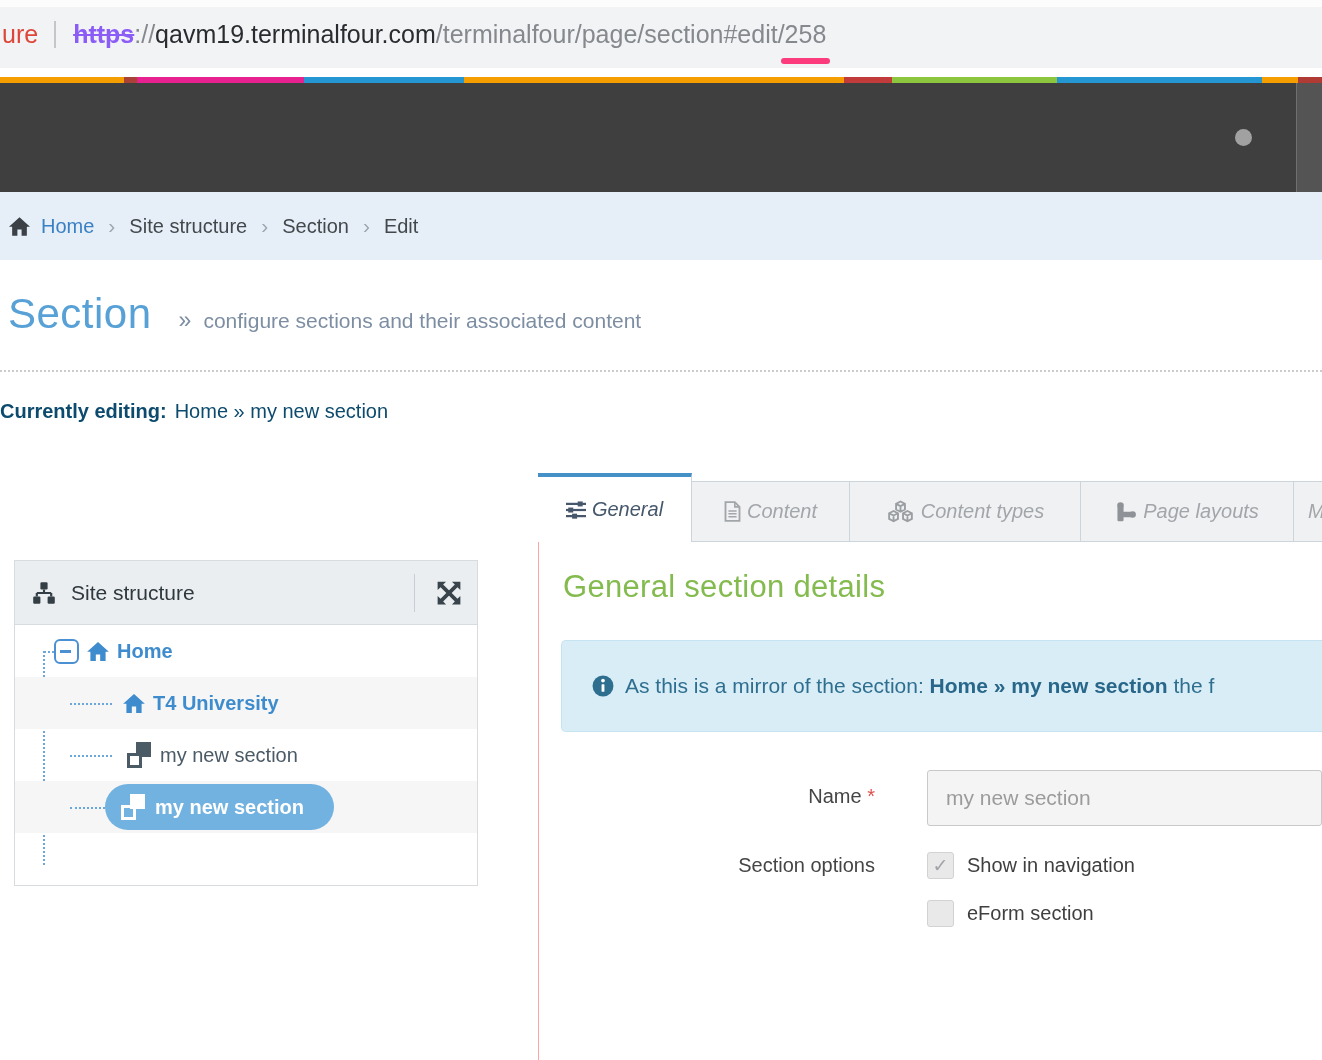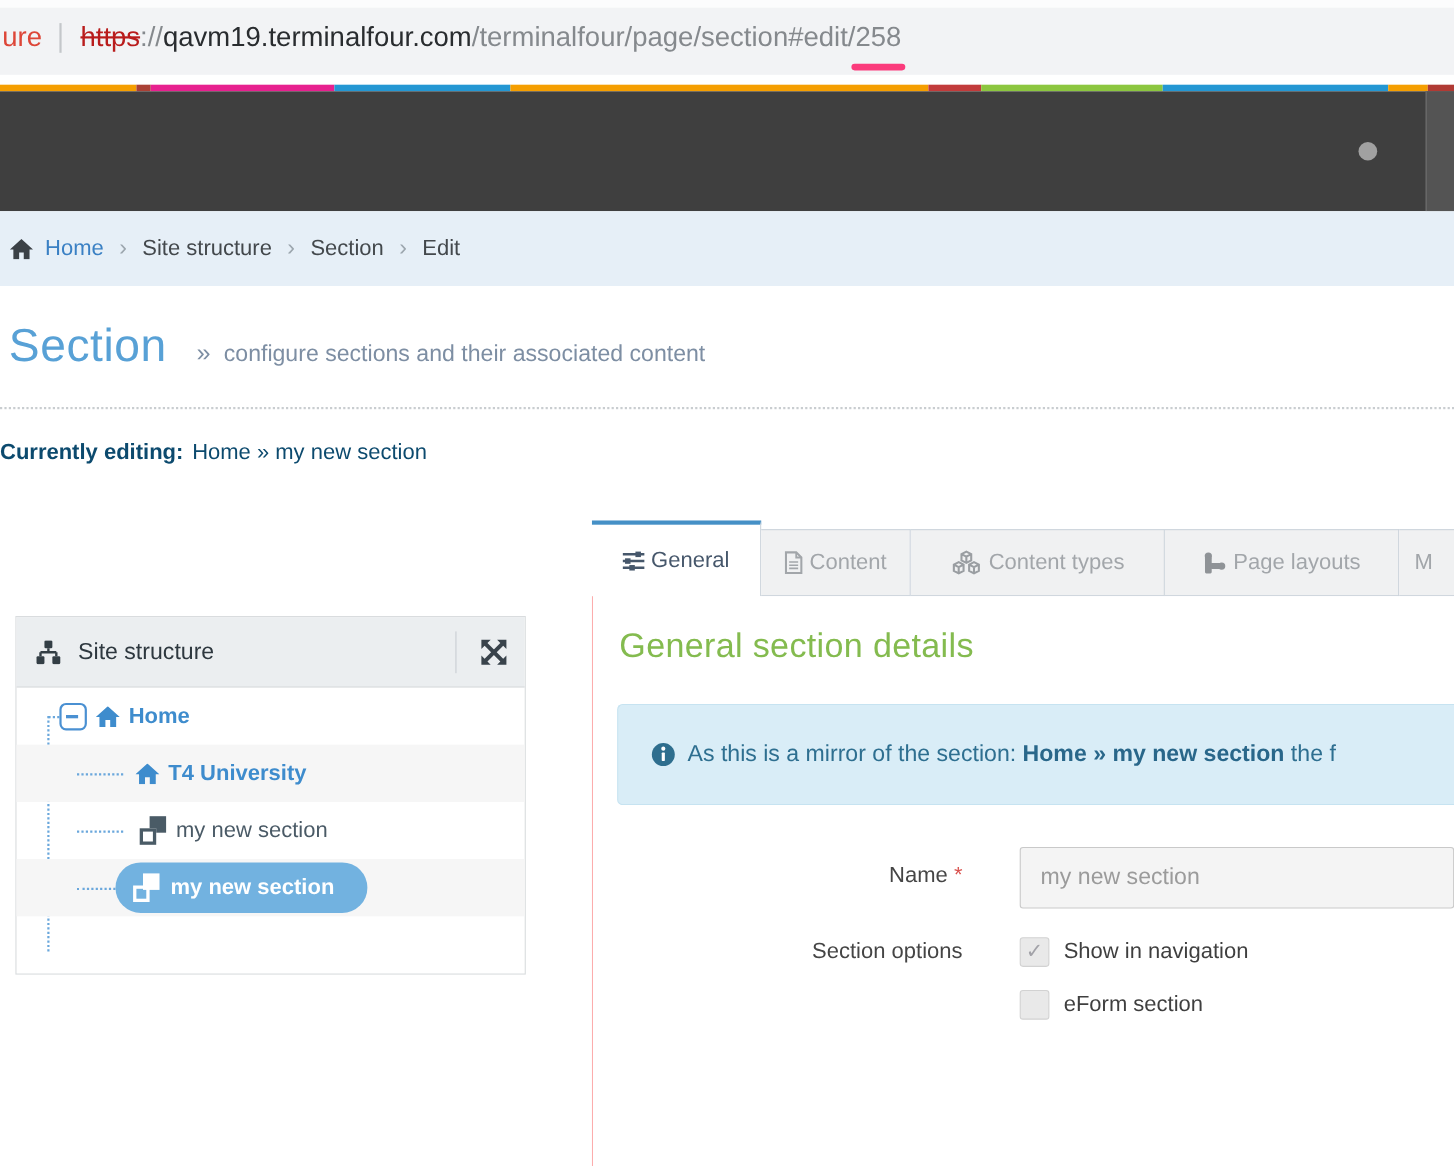--- a/index.html
+++ b/index.html
@@ -6,21 +6,21 @@
   html,body { width:1322px; height:1060px; overflow:hidden; background:#fff;
     font-family:"Liberation Sans","DejaVu Sans",sans-serif; position:relative; }
 
   
   .url-bar { position:absolute; top:0; left:0; width:100%; height:68px;
     background:#f2f3f5; display:flex; align-items:center; font-size:25px; }
   .browser-top { position:absolute; top:0; left:0; width:100%; height:7px; background:#fcfcfd; }
   .secure-partial { color:#dd4638; margin-left:2px; position:relative; z-index:1; }
   .url-divider { width:2px; height:27px; background:#c4c7ca; margin:0 17px 0 16px; }
   .url { display:flex; align-items:baseline; white-space:nowrap; position:relative; z-index:1; }
-  .url-scheme { color:#b91c1c; text-decoration:line-through; }
+  .url-scheme { color:#8b5cf6; text-decoration:line-through;font-weight:bold; }
   .url-sep  { color:#85898d; }
   .url-host { color:#292c2f; }
   .url-path { color:#85898d; }
   .url-hi   { color:#85898d; position:relative; }
   .url-underline { position:absolute; left:-4px; right:-4px; bottom:-15px; height:6px; border-radius:3px; }
 
   
   .brand-stripe { position:absolute; top:77px; left:0; width:100%; height:6px; display:flex; }
   .stripe-seg { height:100%; flex:0 0 auto; }
   .app-header { position:absolute; top:83px; left:0; width:100%; height:109px; background:#3f3f3f; }
@@ -79,26 +79,26 @@
   .pill { display:flex; align-items:center; height:46px; border-radius:24px;
     margin-left:90px; padding:0 30px 0 15px; background:#72b2e0; z-index:1; }
   .pill .mirror .back { background:#fff; }
   .pill .mirror .front { border-color:#fff; background:transparent; }
   .pill-label { color:#fff; font-weight:bold; font-size:20px; margin-left:9px; }
 
   
   .content-panel { position:absolute; left:538px; top:473px; right:0; bottom:0; overflow:hidden; }
   .tab-strip { height:69px; display:flex; align-items:flex-end; }
   .tab { display:flex; align-items:center; justify-content:center; gap:6px;
-    font-size:20px; flex:0 0 auto; cursor:pointer; }
+    font-size:20px; flex:0 0 auto; cursor:pointer;font-style:italic; }
   .tab.active { width:154px; height:69px; background:#fff; border-top:4px solid #4590c6;
     border-right:1px solid #ccd4dc; color:#46576b; }
   .tab.inactive { height:61px; background:#f0f1f2; border:1px solid #ccd4dc;
     border-left:none; color:#a2a6aa; }
-  .tab-content { width:136px; }
+  .tab-content { width:158px; }
   .tab-types { width:231px; }
   .tab-layouts { width:213px; }
   .tab-m { width:120px; justify-content:flex-start; padding-left:14px; }
 
   .content-body { position:absolute; top:69px; left:0; right:0; bottom:0;
     background:#fff; border-left:1px solid #fca5a5; }
   .section-heading { margin:27px 0 0 24px; font-size:31px; color:#84bb4f; letter-spacing:.3px; }
   .alert { margin:35px 0 0 22px; height:92px; background:#d9edf7; border:1px solid #c6e3f1;
     border-right:none; border-radius:5px 0 0 5px; display:flex; align-items:center;
     padding-left:30px; font-size:21px; color:#2e6f90; white-space:nowrap; }

